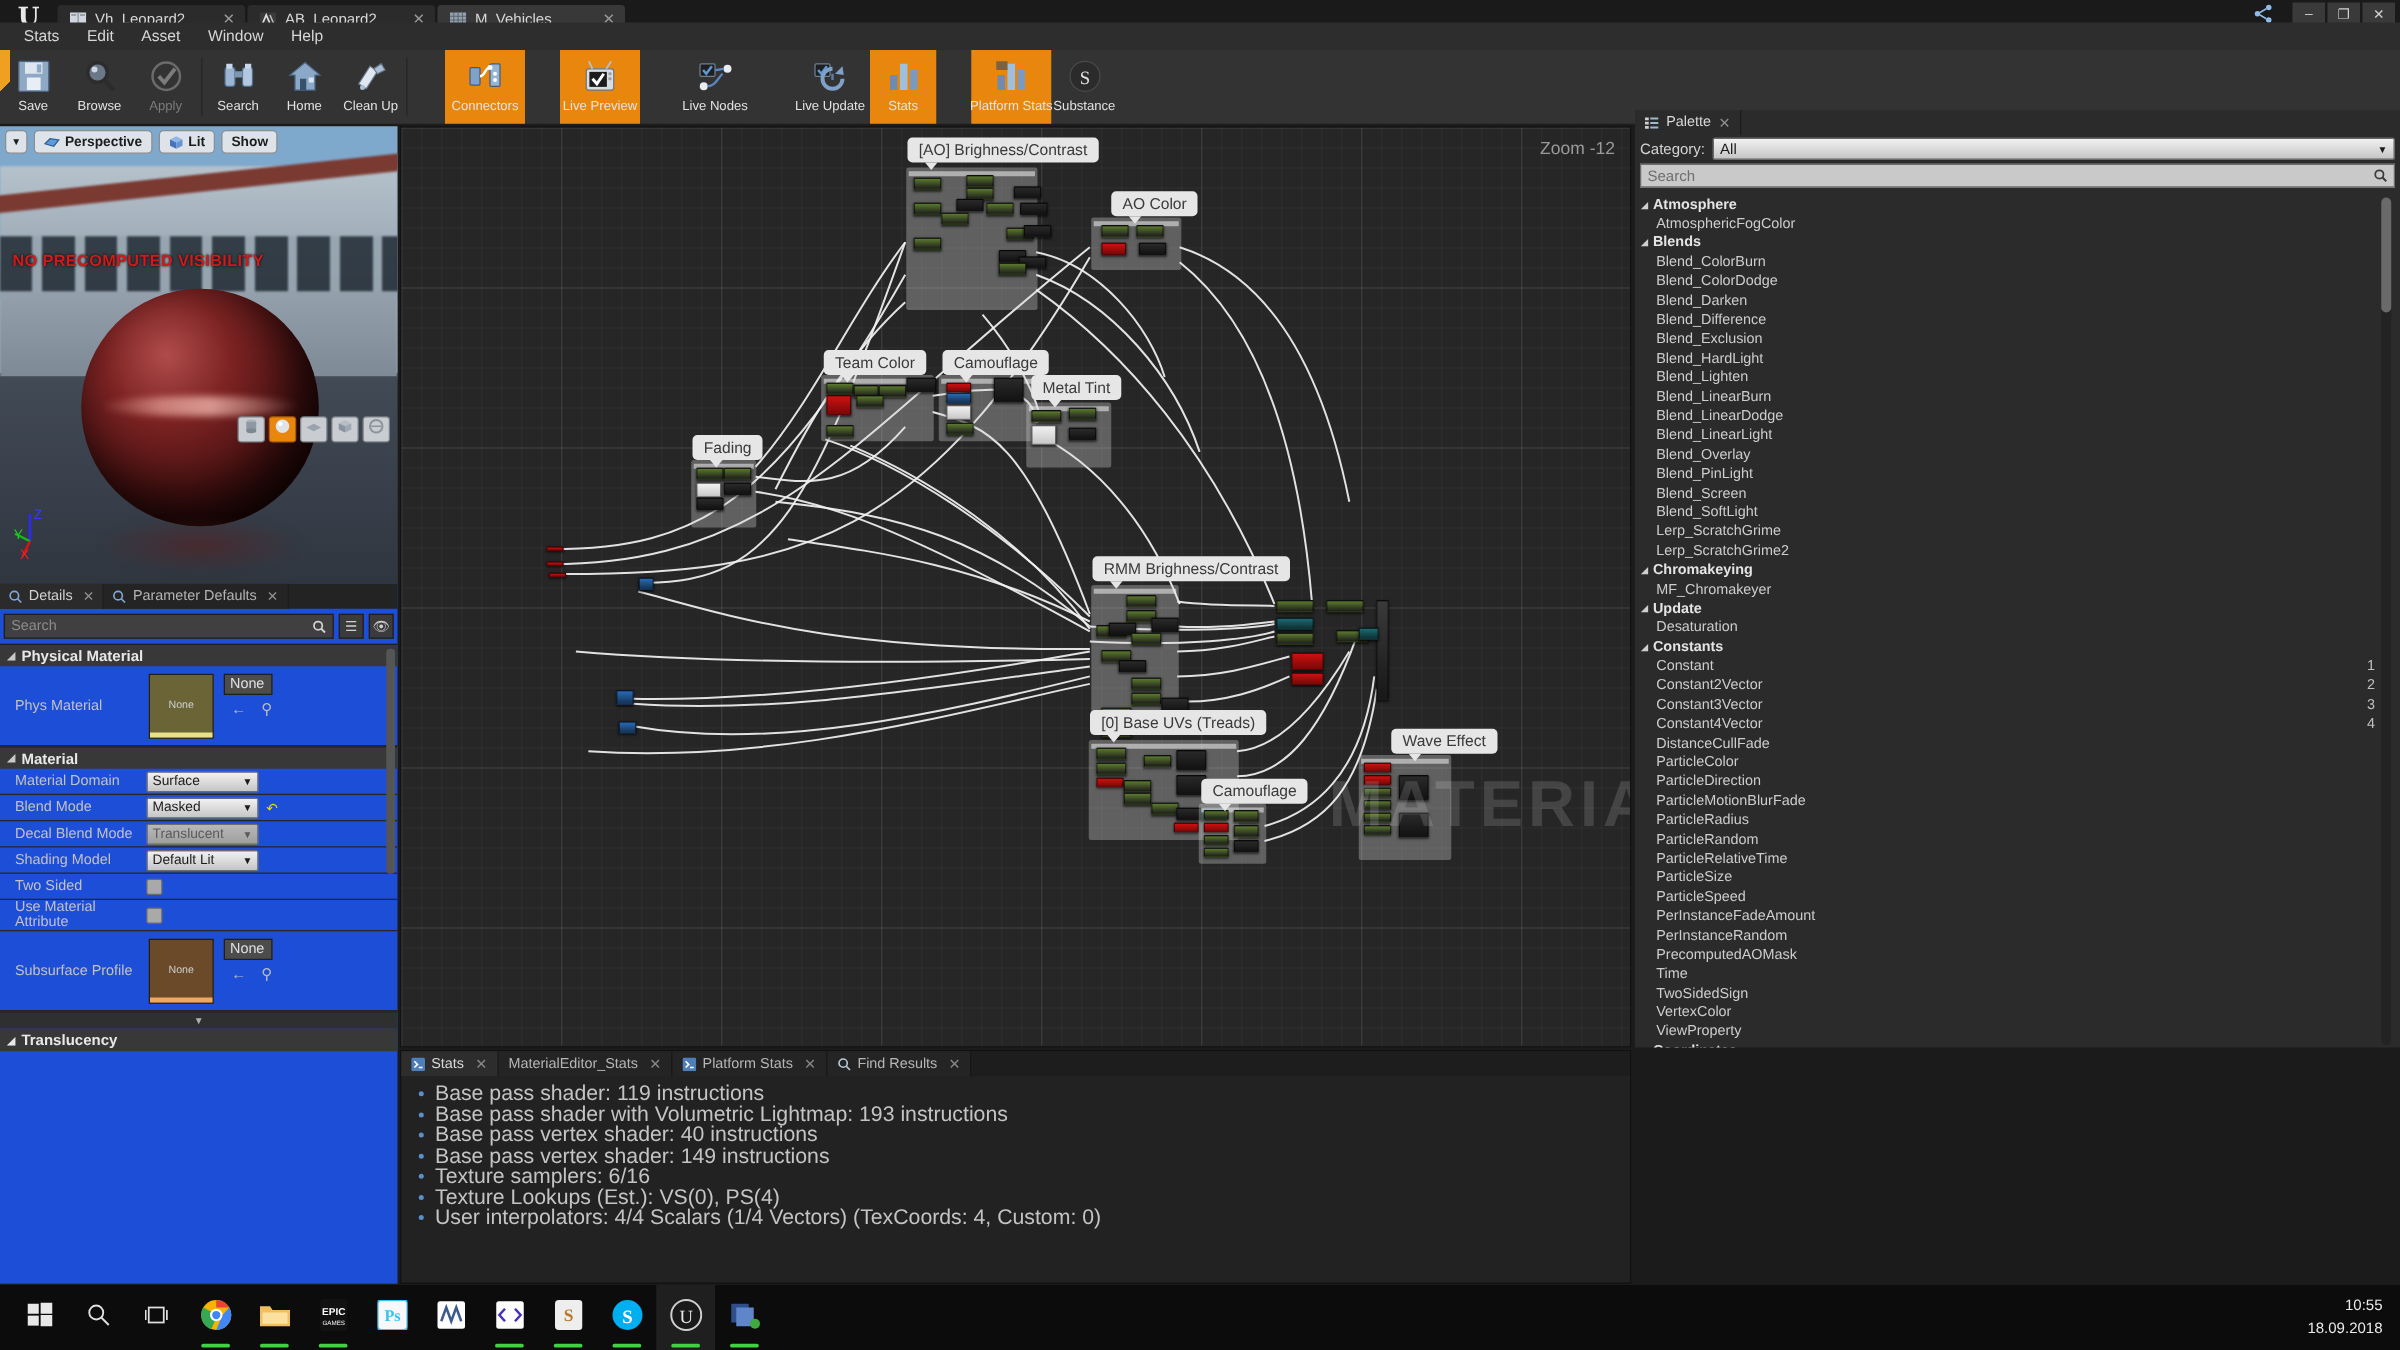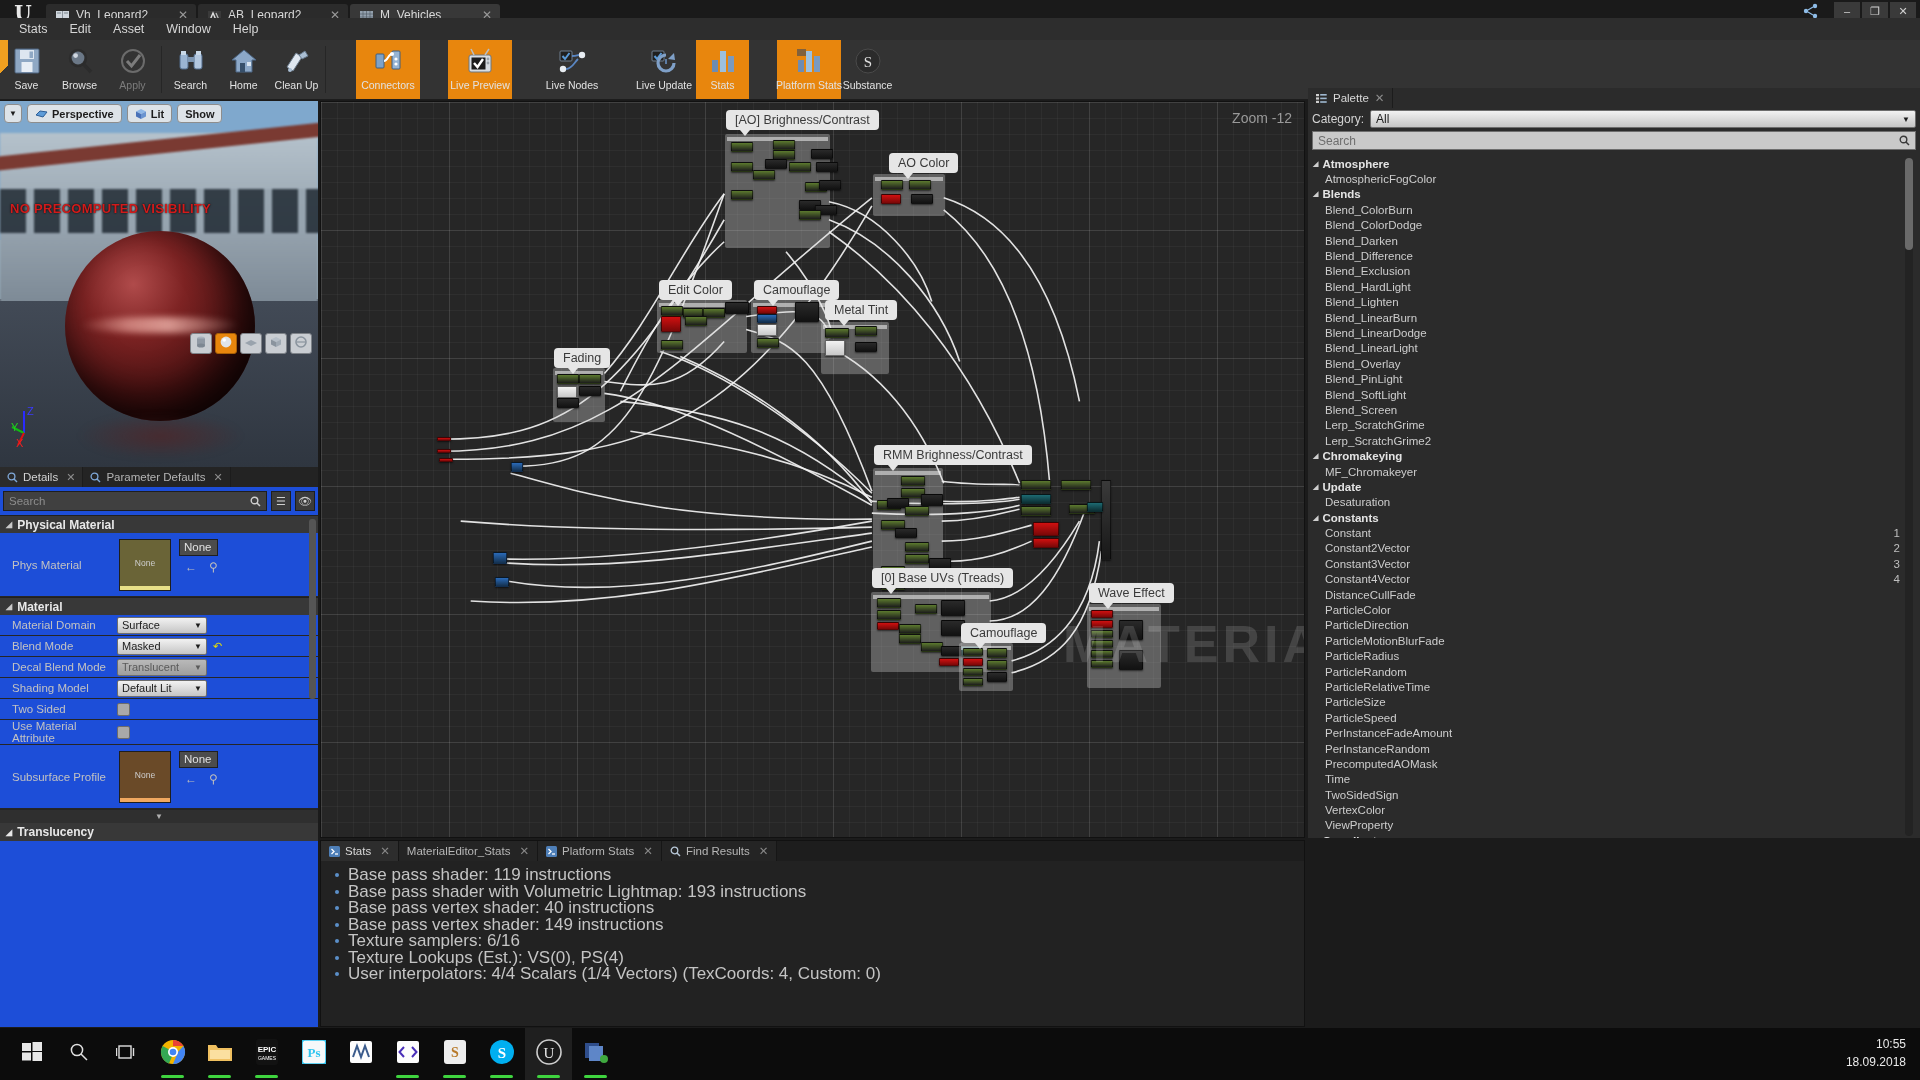--- a/index.html
+++ b/index.html
@@ -766,28 +766,28 @@
       <div class="mn" style="left: 700px; top: 392px; width: 30px; height: 10px; background: linear-gradient(rgb(29, 106, 114), rgb(13, 46, 51)); box-shadow: rgba(0, 0, 0, 0.6) 0px 1px 2px; border: 1px solid rgba(0, 0, 0, 0.55);"></div>
       <div class="mn" style="left: 700px; top: 404px; width: 30px; height: 10px; background: linear-gradient(rgb(92, 122, 46), rgb(28, 28, 28)); box-shadow: rgba(0, 0, 0, 0.6) 0px 1px 2px; border: 1px solid rgba(0, 0, 0, 0.55);"></div>
       <div class="mn" style="left: 712px; top: 420px; width: 26px; height: 14px; background: linear-gradient(rgb(208, 16, 16), rgb(122, 8, 8)); box-shadow: rgba(0, 0, 0, 0.6) 0px 1px 2px; border: 1px solid rgba(0, 0, 0, 0.55);"></div>
       <div class="mn" style="left: 712px; top: 436px; width: 26px; height: 10px; background: linear-gradient(rgb(208, 16, 16), rgb(122, 8, 8)); box-shadow: rgba(0, 0, 0, 0.6) 0px 1px 2px; border: 1px solid rgba(0, 0, 0, 0.55);"></div>
       <div class="mn" style="left: 748px; top: 402px; width: 26px; height: 10px; background: linear-gradient(rgb(92, 122, 46), rgb(28, 28, 28)); box-shadow: rgba(0, 0, 0, 0.6) 0px 1px 2px; border: 1px solid rgba(0, 0, 0, 0.55);"></div>
       <div class="mn" style="left: 766px; top: 400px; width: 16px; height: 10px; background: linear-gradient(rgb(29, 106, 114), rgb(13, 46, 51)); box-shadow: rgba(0, 0, 0, 0.6) 0px 1px 2px; border: 1px solid rgba(0, 0, 0, 0.55);"></div>
     </div>
   <div id="commentlayer">
       <div class="cbubble" style="left: 405px; top: 8px;"><span>[AO] Brighness/Contrast</span></div>
       <div class="cbubble" style="left: 568px; top: 51px;"><span>AO Color</span></div>
-      <div class="cbubble" style="left: 338px; top: 178px;"><span>Edit Color</span></div>
+      <div class="cbubble" style="left: 338px; top: 178px;"><span>Team Color</span></div>
       <div class="cbubble" style="left: 433px; top: 178px;"><span>Camouflage</span></div>
       <div class="cbubble" style="left: 504px; top: 198px;"><span>Metal Tint</span></div>
       <div class="cbubble" style="left: 233px; top: 246px;"><span>Fading</span></div>
       <div class="cbubble" style="left: 553px; top: 343px;"><span>RMM Brighness/Contrast</span></div>
       <div class="cbubble" style="left: 551px; top: 466px;"><span>[0] Base UVs (Treads)</span></div>
       <div class="cbubble" style="left: 640px; top: 521px;"><span>Camouflage</span></div>
-      <div class="cbubble" style="left: 768px; top: 481px;"><span>Wave Effect</span></div>
+      <div class="cbubble" style="left: 792px; top: 481px;"><span>Wave Effect</span></div>
     </div>
   <div id="zoomlabel">Zoom -12</div>
 </div>
 
 <div id="palette">
   <div id="pal-tab">
     <div class="pt">
       <svg width="11" height="11" viewBox="0 0 11 11">
           <rect x="0" y="1" width="3" height="2.2" fill="#cfcfcf"></rect>
           <rect x="0" y="4.4" width="3" height="2.2" fill="#cfcfcf"></rect>
@@ -869,25 +869,25 @@
       </div>
       <div class="pitem">
         <span>Blend_Overlay</span>
         <span class="n"></span>
       </div>
       <div class="pitem">
         <span>Blend_PinLight</span>
         <span class="n"></span>
       </div>
       <div class="pitem">
+        <span>Blend_Screen</span>
+        <span class="n"></span>
+      </div>
+      <div class="pitem">
         <span>Blend_SoftLight</span>
-        <span class="n"></span>
-      </div>
-      <div class="pitem">
-        <span>Blend_Screen</span>
         <span class="n"></span>
       </div>
       <div class="pitem">
         <span>Lerp_ScratchGrime</span>
         <span class="n"></span>
       </div>
       <div class="pitem">
         <span>Lerp_ScratchGrime2</span>
         <span class="n"></span>
       </div>

